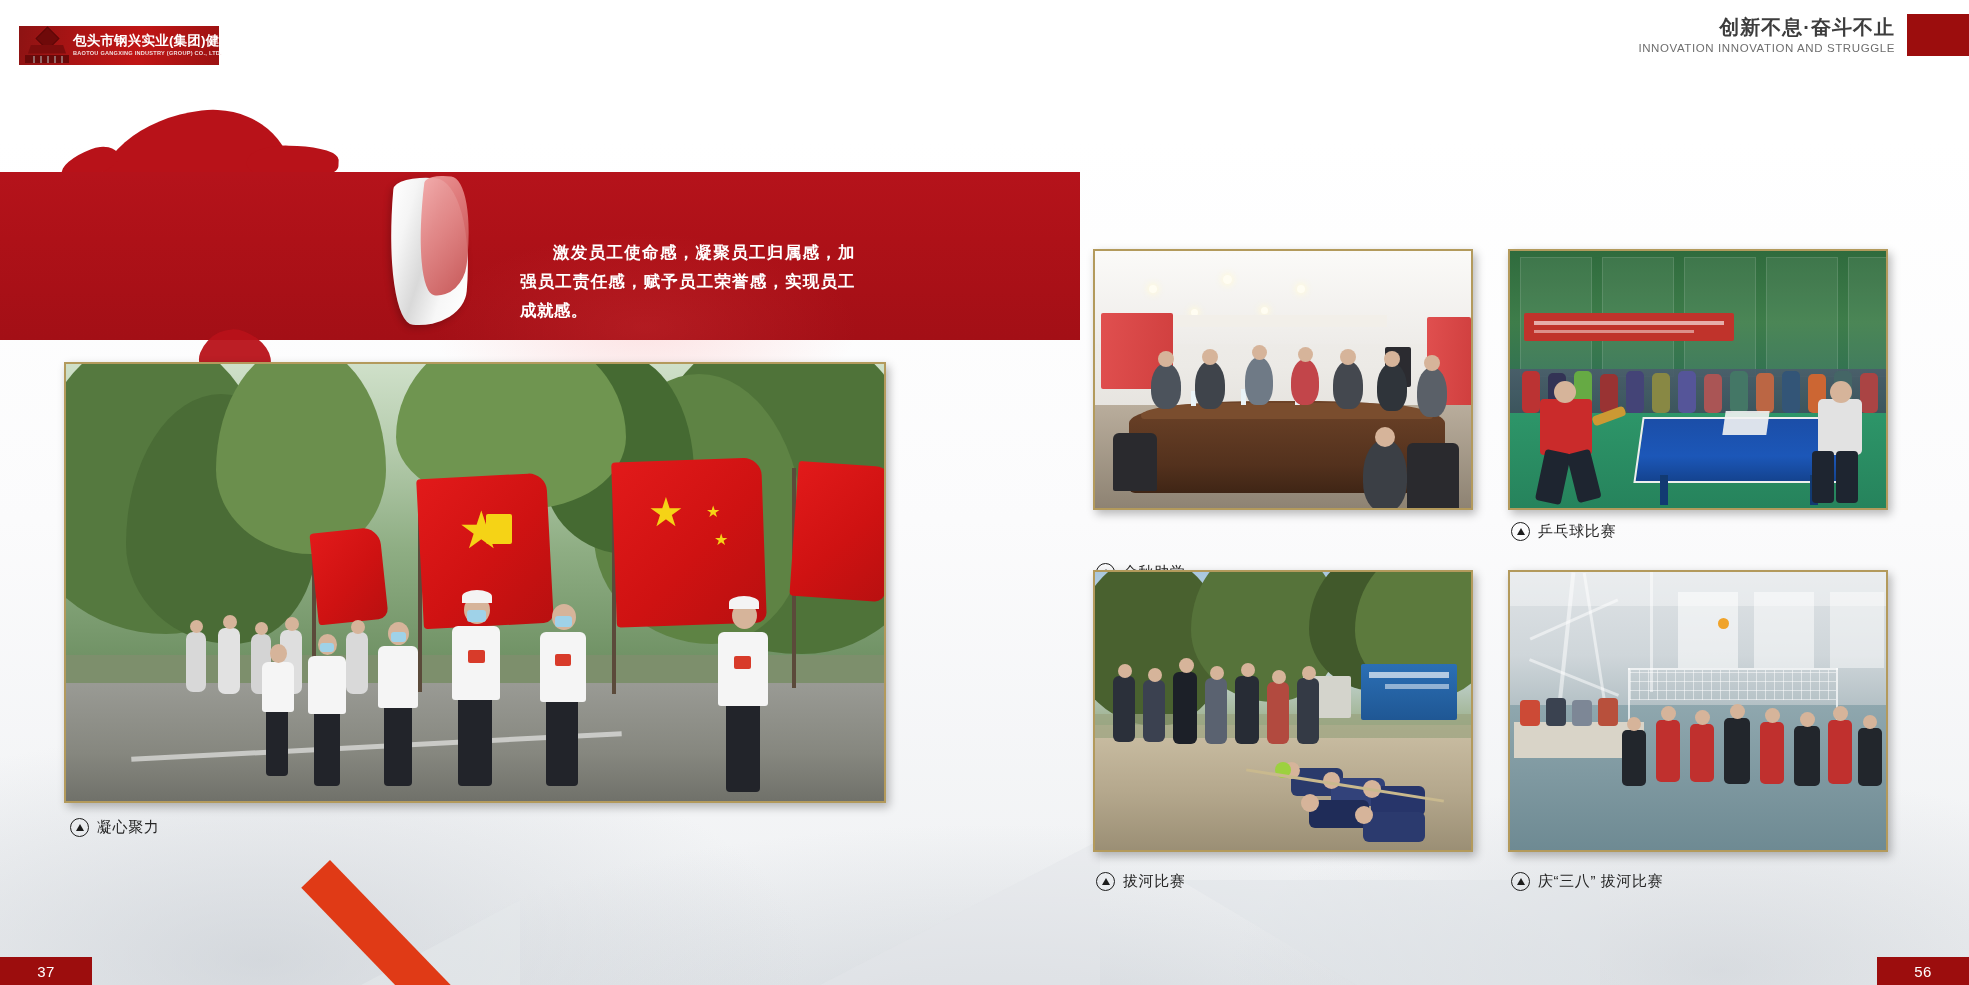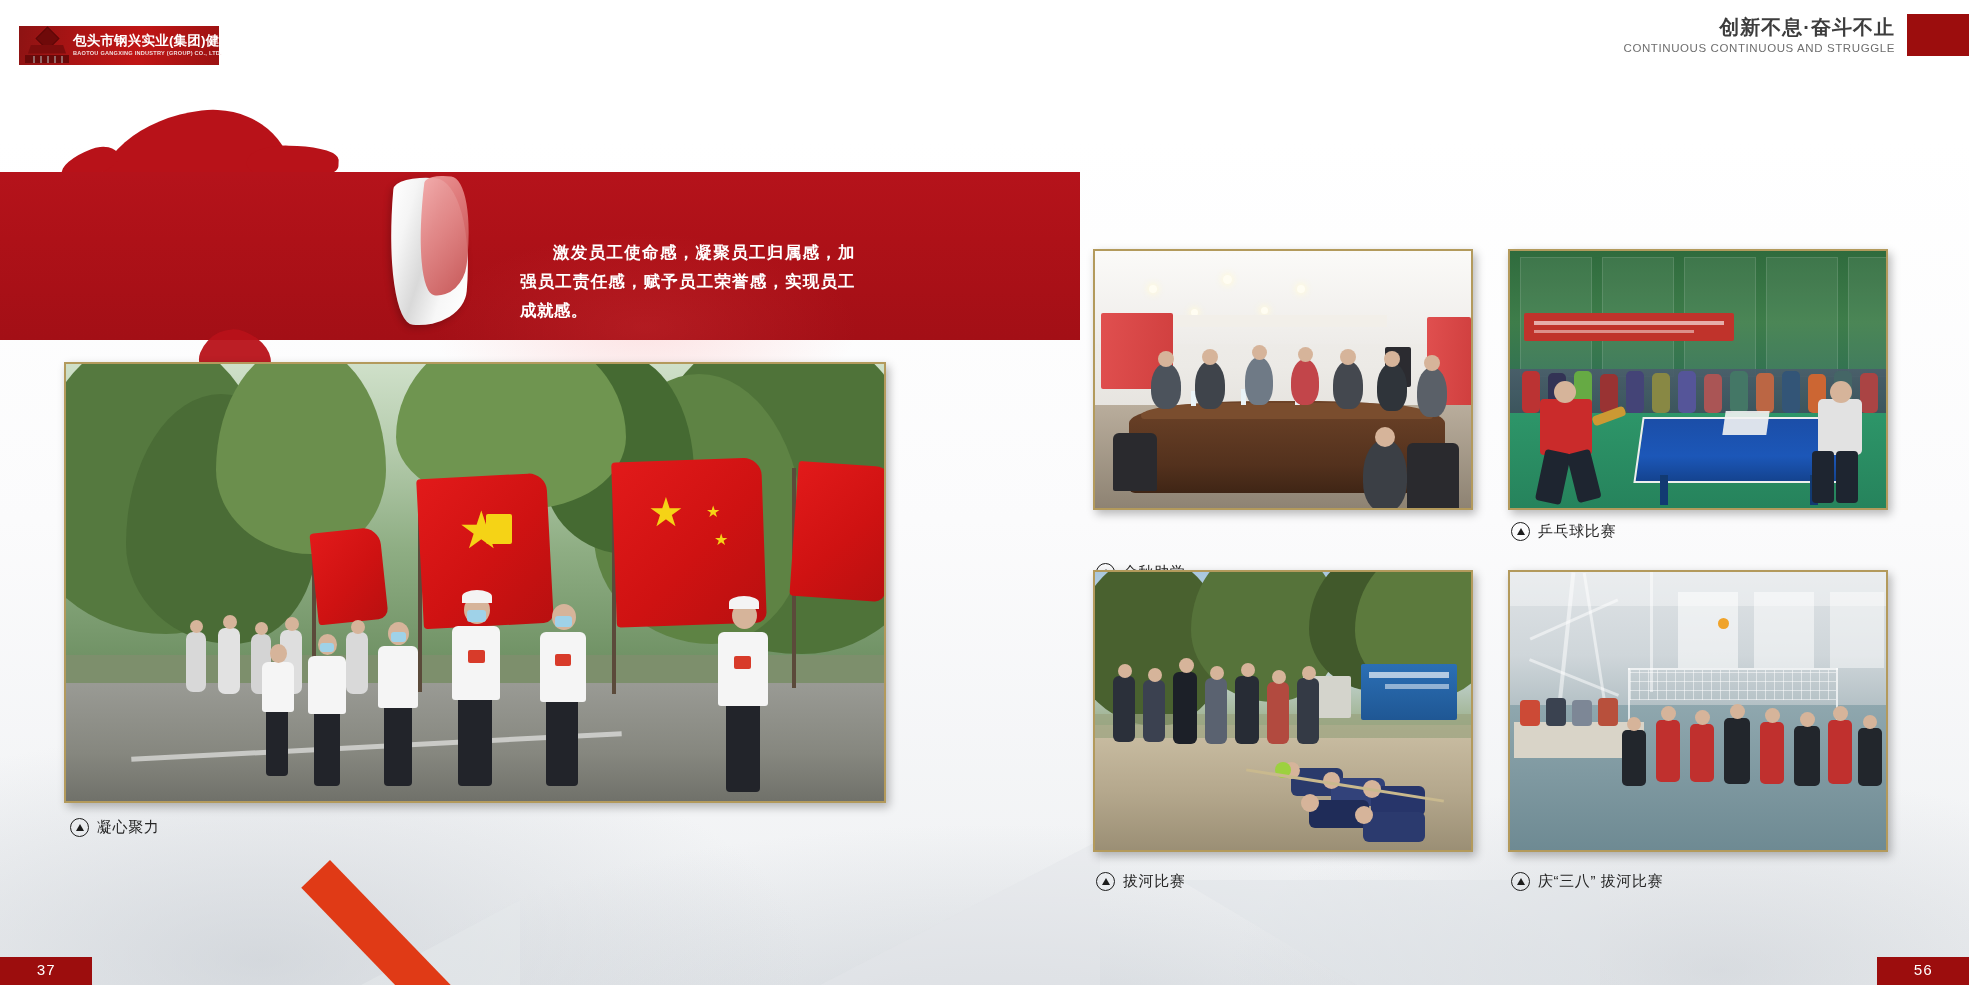--- a/index.html
+++ b/index.html
@@ -159,21 +159,20 @@
   
   .stripe{position:absolute;transform-origin:0 0;transform:rotate(46deg);}
   .stripe-1{left:330px;top:860px;width:450px;height:40px;
     background:linear-gradient(90deg,#e03a16 0%,#e03a16 48%,#f6d5cb 84%,#ffffff 100%);}
 
   
   .pagenum{
     position:absolute;bottom:0;height:28px;width:92px;background:#9c0d0d;
     color:#ffffff;font-size:15px;display:flex;align-items:center;justify-content:center;
     letter-spacing:.5px;
-    font-family:Liberation Mono, monospace;
   }
   .pg-left{left:0;}
   .pg-right{right:0;}
 
   
   .sc{position:absolute;inset:0;}
   .sc *{position:absolute;}
 
   
   .big-sky{inset:0;background:linear-gradient(180deg,#cfe0c9 0%,#b7cdaf 18%,#8fae84 42%,#6d8f62 70%,#5c7a53 100%);}
@@ -249,21 +248,21 @@
     </div>
     <div class="logo-text">
       <div class="logo-cn">包头市钢兴实业(集团)健步行活动</div>
       <div class="logo-en">BAOTOU GANGXING INDUSTRY (GROUP) CO., LTD.</div>
     </div>
   </div>
 
   <div class="slogan-wrap">
     <div class="slogan-txt">
       <div class="slogan-cn">创新不息·奋斗不止</div>
-      <div class="slogan-en">CONTINUOUS CONTINUOUS AND STRUGGLE</div>
+      <div class="slogan-en">INNOVATION INNOVATION AND STRUGGLE</div>
     </div>
     <div class="slogan-sq"></div>
   </div>
 
   <div class="ink"></div>
   <div class="banner">
     <div class="banner-inner-glow"></div>
   </div>
   <div class="ink-tail"></div>
 

